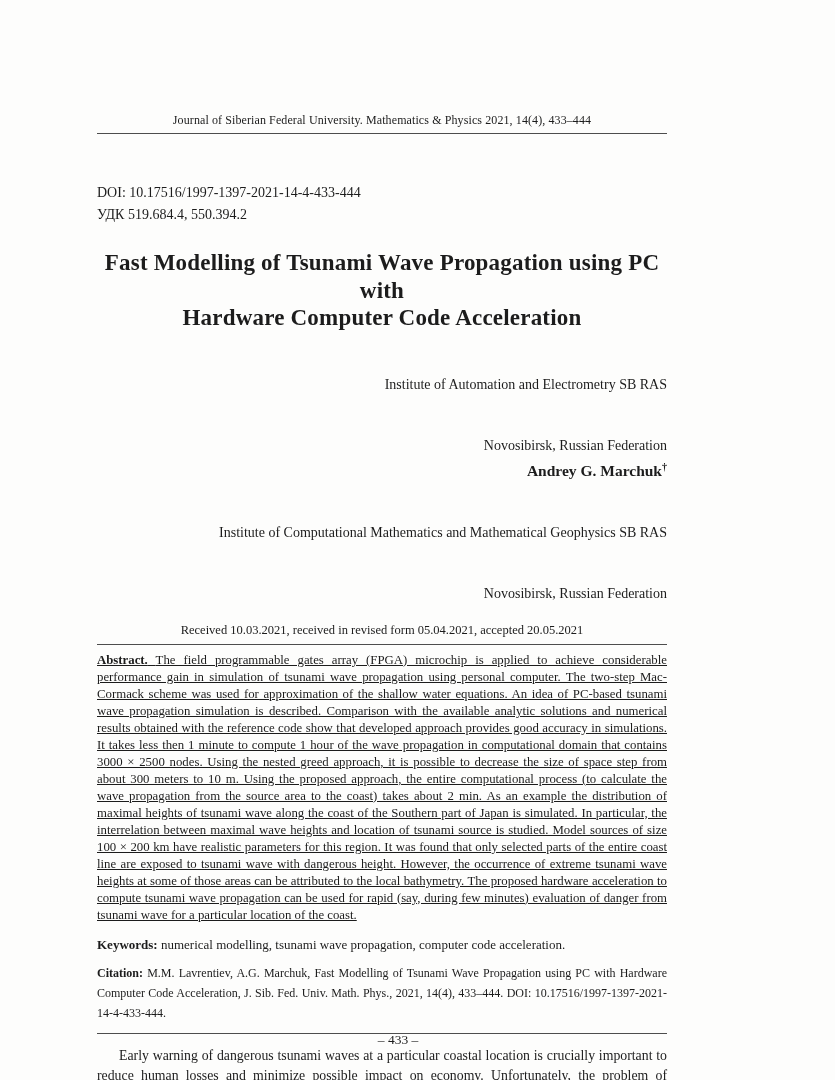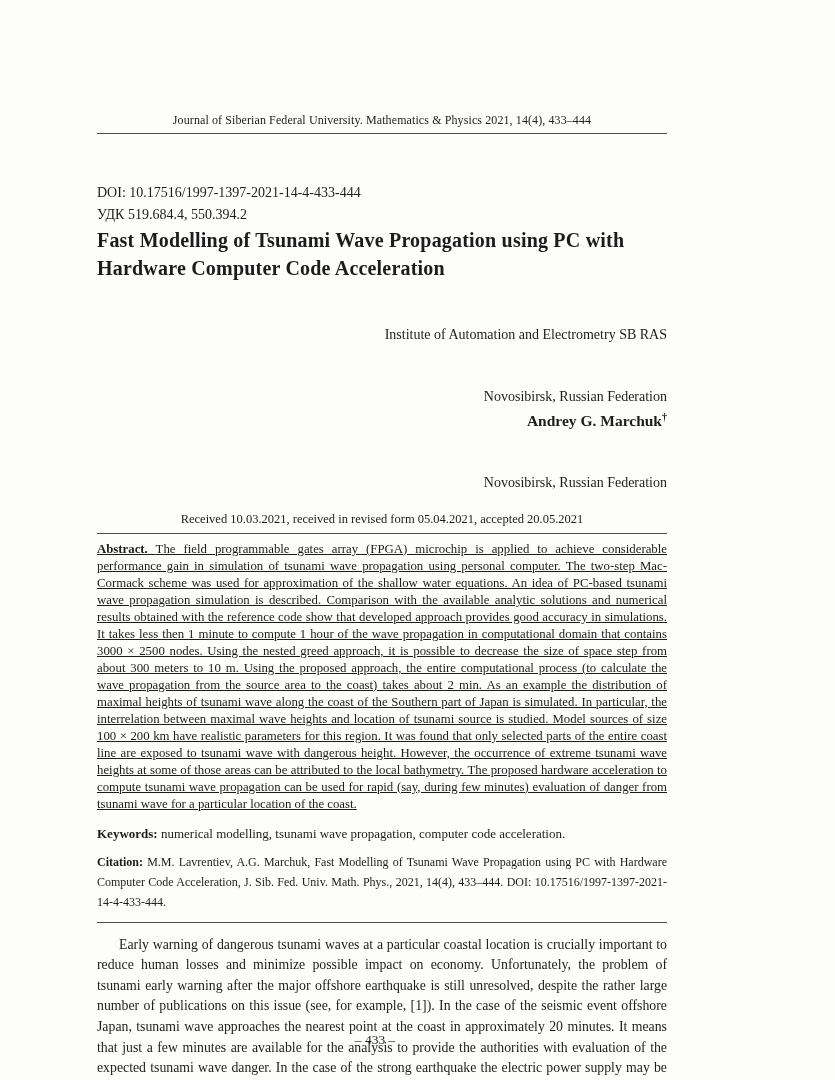--- a/index.html
+++ b/index.html
@@ -26,25 +26,26 @@
   }
   .journal-header {
     text-align: center;
     font-size: 12px;
     line-height: 16px;
     letter-spacing: 0.1px;
   }
   .rule-top { margin-top: 5px; }
   .id-block { margin-top: 48px; font-size: 14px; line-height: 22px; }
   .paper-title {
-    margin-top: 1px;
-    font-size: 20px;
+    margin-top: 23px;
+    font-size: 23px;
     font-weight: bold;
     line-height: 27.5px;
     letter-spacing: 0.2px;
+    text-align: center;
   }
   .authors { margin-top: 15px; text-align: right; }
   .author-name { font-size: 15.5px; font-weight: bold; line-height: 19px; }
   .author-name sup { font-size: 10px; }
   .author-affil { font-size: 14px; line-height: 17.5px; margin-top: 44px; }
   .author-block + .author-block { margin-top: 2px; }
   .received-line {
     margin-top: 20px;
     text-align: center;
     font-size: 12.5px;
@@ -75,21 +76,21 @@
     height: 0;
     width: 195px;
     margin-top: 6px;
   }
   .footnotes { margin-top: 3px; font-size: 12.3px; line-height: 17.5px; }
   .footnote-item { padding-left: 14px; }
   .footnote-item sup { font-size: 9.5px; }
   .copyright-line { font-size: 12.5px; line-height: 17.5px; margin-top: 1px; }
   .page-number {
     position: absolute;
-    left: 90px;
+    left: 113px;
     width: 570px;
     bottom: 32px;
     text-align: center;
     font-size: 13.5px;
   }
 </style>
 </head>
 <body>
 
 <div class="sheet">
@@ -107,20 +108,21 @@
     <div>Hardware Computer Code Acceleration</div>
   </h1>
 
   <div class="authors">
     <div class="author-block">
       <div class="author-affil">Institute of Automation and Electrometry SB RAS</div>
       <div class="author-affil">Novosibirsk, Russian Federation</div>
     </div>
     <div class="author-block">
       <div class="author-name"><span>Andrey G. Marchuk</span><sup>†</sup></div>
+      <div class="author-affil">Institute of Computational Mathematics and Mathematical Geophysics SB RAS</div>
       <div class="author-affil">Novosibirsk, Russian Federation</div>
     </div>
   </div>
 
   <div class="received-line">Received 10.03.2021, received in revised form 05.04.2021, accepted 20.05.2021</div>
   <div class="rule rule-received"></div>
 
   <p class="abstract-par"><span class="b">Abstract.</span> <span>The field programmable gates array (FPGA) microchip is applied to achieve considerable performance gain in simulation of tsunami wave propagation using personal computer. The two-step Mac-Cormack scheme was used for approximation of the shallow water equations. An idea of PC-based tsunami wave propagation simulation is described. Comparison with the available analytic solutions and numerical results obtained with the reference code show that developed approach provides good accuracy in simulations. It takes less then 1 minute to compute 1 hour of the wave propagation in computational domain that contains 3000 × 2500 nodes. Using the nested greed approach, it is possible to decrease the size of space step from about 300 meters to 10 m. Using the proposed approach, the entire computational process (to calculate the wave propagation from the source area to the coast) takes about 2 min. As an example the distribution of maximal heights of tsunami wave along the coast of the Southern part of Japan is simulated. In particular, the interrelation between maximal wave heights and location of tsunami source is studied. Model sources of size 100 × 200 km have realistic parameters for this region. It was found that only selected parts of the entire coast line are exposed to tsunami wave with dangerous height. However, the occurrence of extreme tsunami wave heights at some of those areas can be attributed to the local bathymetry. The proposed hardware acceleration to compute tsunami wave propagation can be used for rapid (say, during few minutes) evaluation of danger from tsunami wave for a particular location of the coast.</span></p>
 
   <p class="keywords-par"><span class="b">Keywords:</span> <span>numerical modelling, tsunami wave propagation, computer code acceleration.</span></p>

